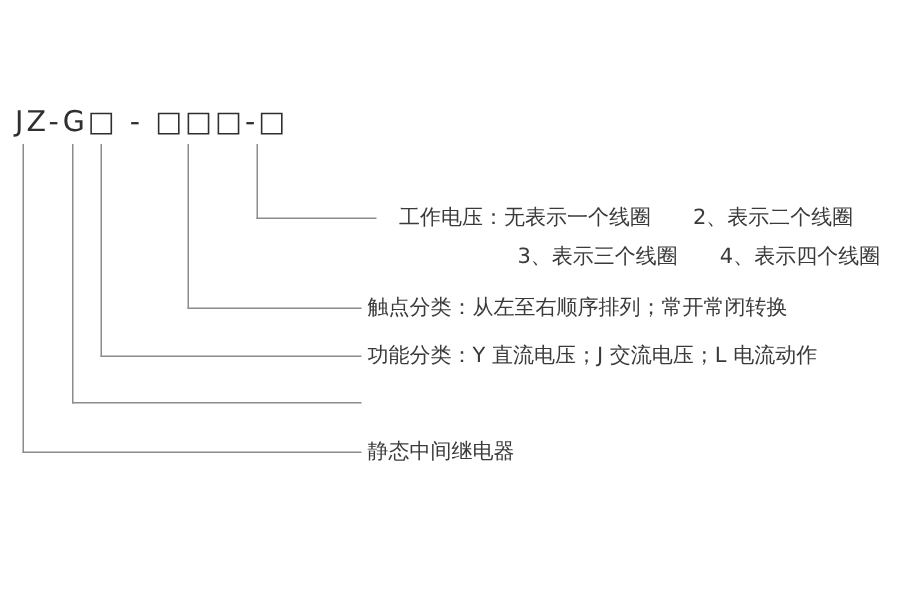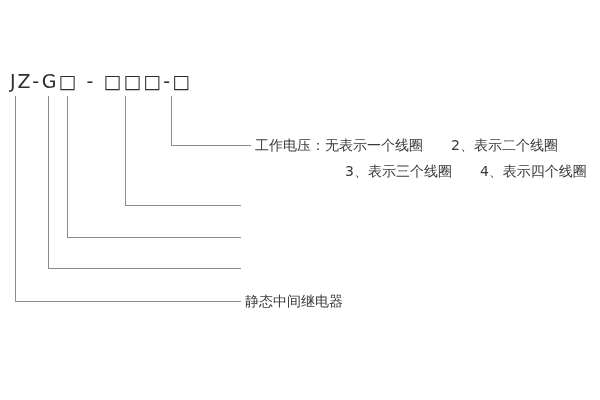--- a/index.html
+++ b/index.html
@@ -36,21 +36,21 @@
   .c-function { left: 67px;  top: 96px; width: 173px; height: 141px; }
   .c-contact  { left: 125px; top: 96px; width: 115px; height: 109px; }
   .c-voltage  { left: 171px; top: 96px; width: 79px;  height: 49px;  }
   .lbl {
     position: absolute;
     font-size: 14px;
     color: #3a3a3a;
     white-space: pre;
     line-height: 18px;
   }
-  .l-voltage1 { left: 255px; top: 136px; text-align: center; }
+  .l-voltage1 { left: 266px; top: 136px; text-align: center; }
   .l-voltage2 { left: 345px; top: 162px; text-align: center; }
   .l-contact  { left: 245px; top: 196px; }
   .l-function { left: 245px; top: 228px; }
   .l-terminal { left: 245px; top: 259px; }
   .l-relay    { left: 245px; top: 292px; }
 </style>
 </head>
 <body>
 
 <div class="canvas">
@@ -60,18 +60,20 @@
   <div class="connector c-relay"></div>
   <div class="connector c-terminal"></div>
   <div class="connector c-function"></div>
   <div class="connector c-contact"></div>
   <div class="connector c-voltage"></div>
 
   <div class="lbl l-voltage1">工作电压：无表示一个线圈　　2、表示二个线圈</div>
 
   <div class="lbl l-voltage2">3、表示三个线圈　　4、表示四个线圈</div>
 
+  <div class="lbl l-contact">触点分类：从左至右顺序排列；常开常闭转换</div>
 
+  <div class="lbl l-function">功能分类：Y 直流电压；J 交流电压；L 电流动作</div>
 
 
   <div class="lbl l-relay">静态中间继电器</div>
 
 </div>
 
 </body></html>

